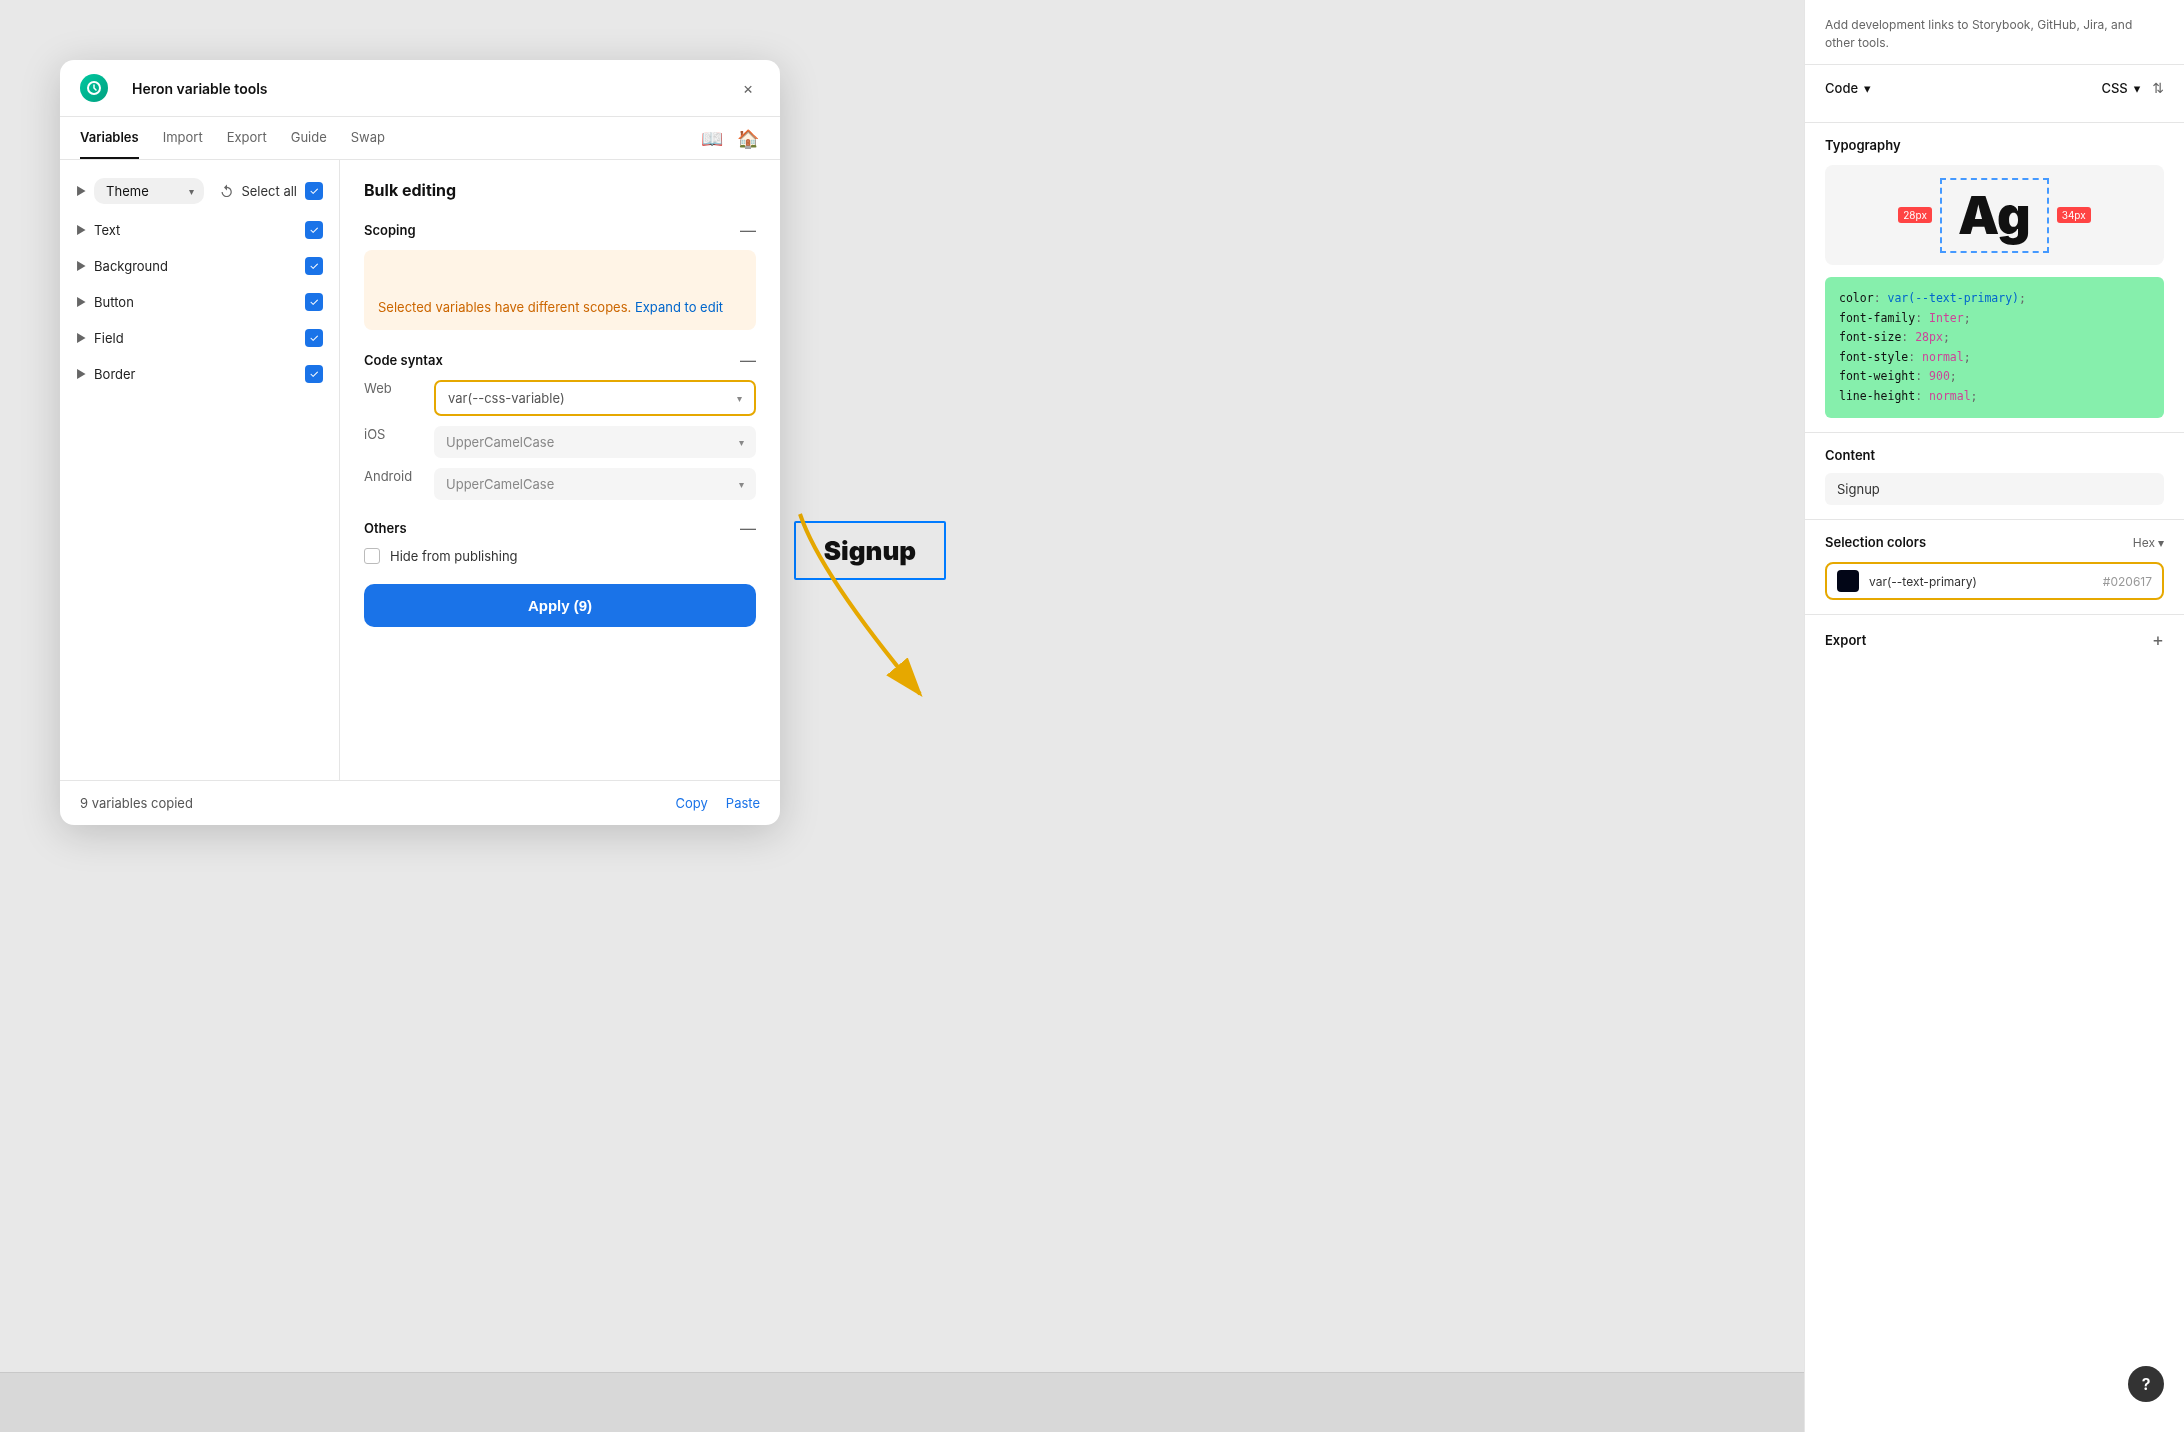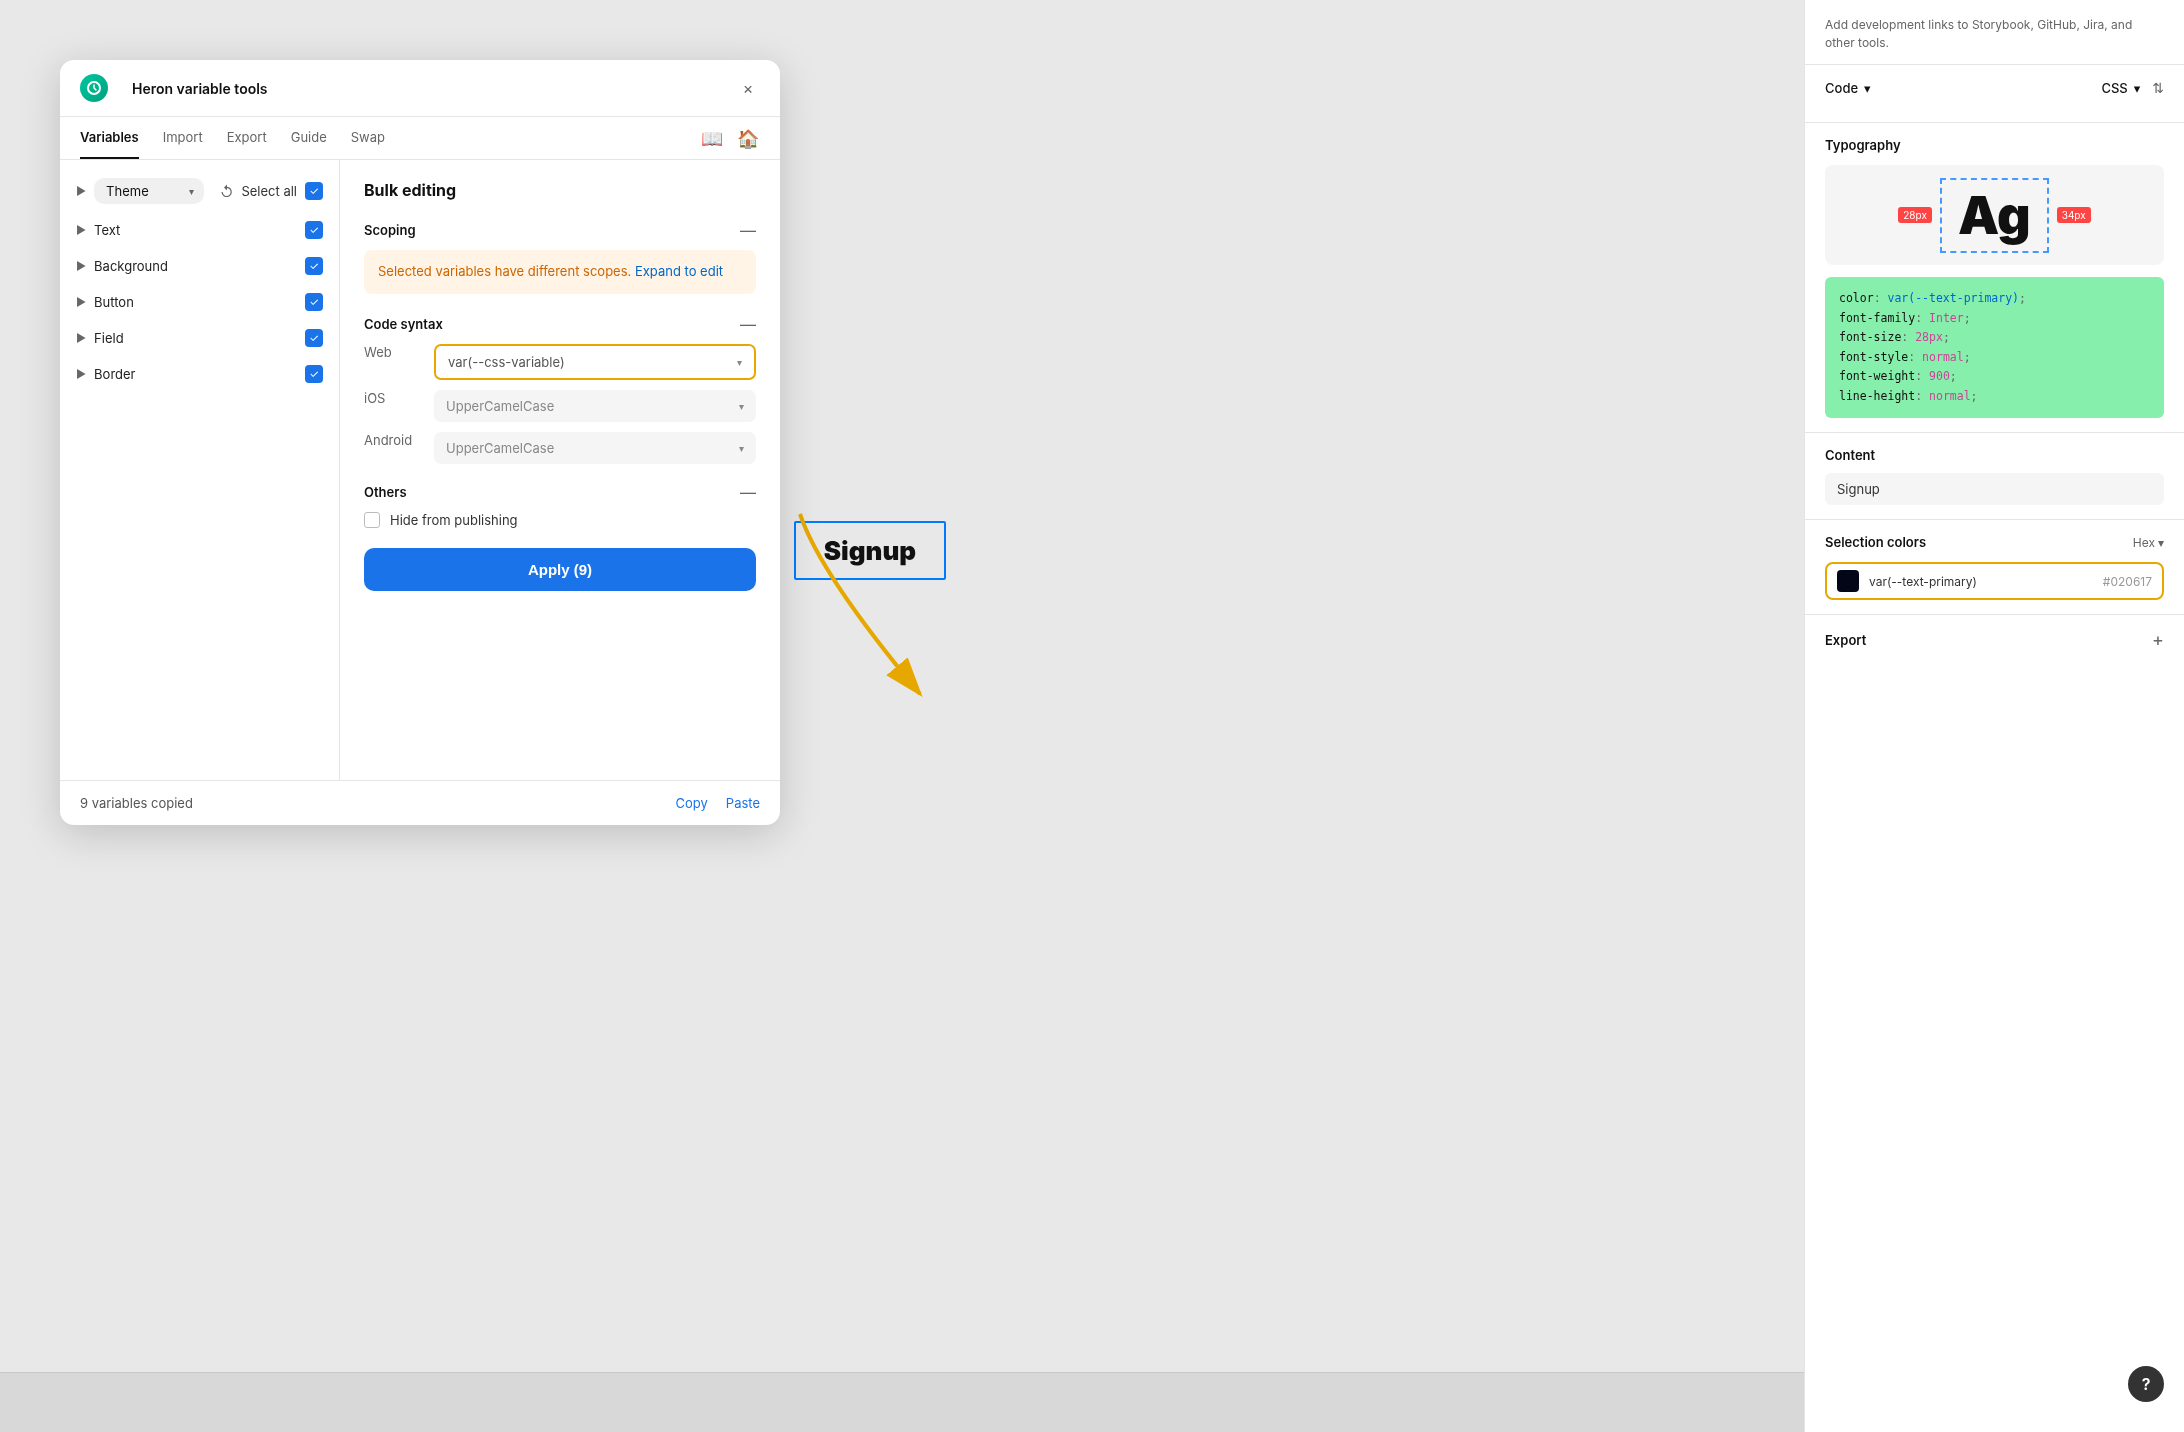--- a/index.html
+++ b/index.html
@@ -521,20 +521,21 @@
       background: #fff4e6;
       border-radius: 8px;
       padding: 12px 14px;
       margin-bottom: 20px;
     }
 
     .scope-warning p {
       font-size: 13px;
       color: #cc6600;
       line-height: 1.5;
+      margin-top: 36px;
     }
 
     .scope-warning a {
       color: #0066cc;
       text-decoration: none;
     }
 
     .code-syntax-section {
       margin-bottom: 18px;
     }

